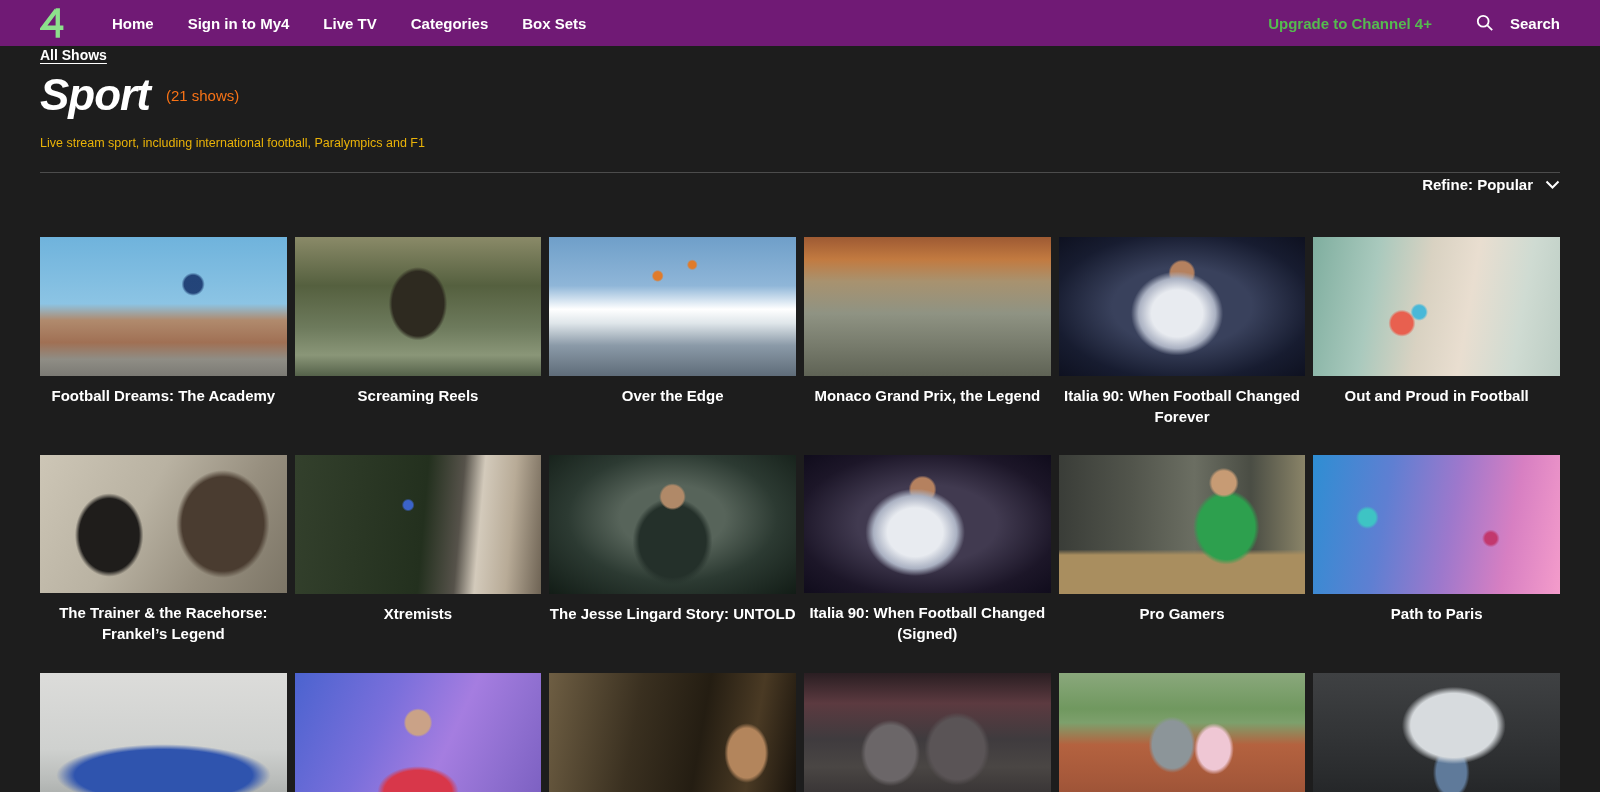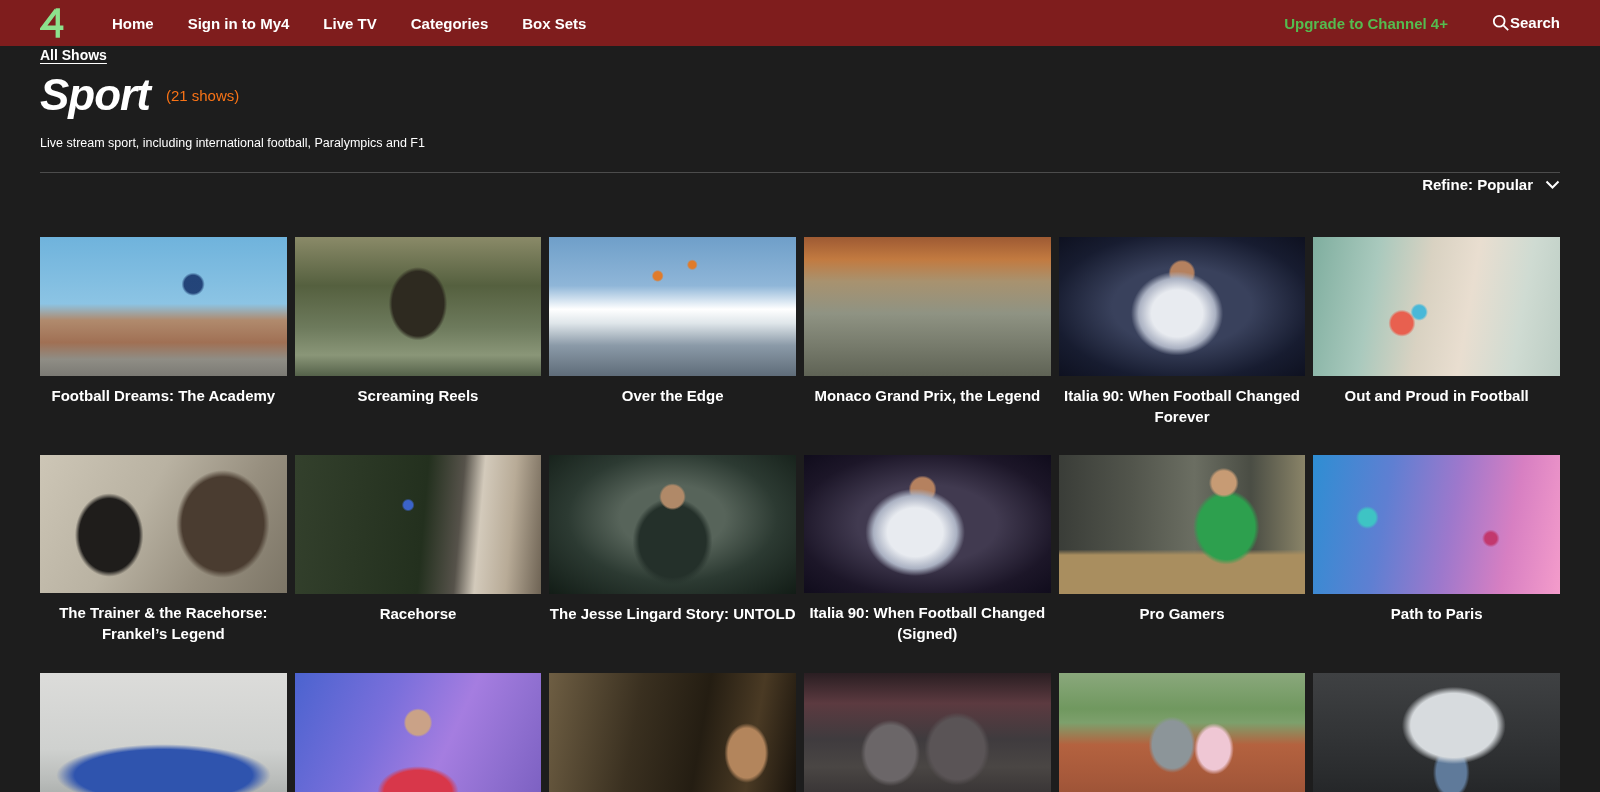--- a/index.html
+++ b/index.html
@@ -4,53 +4,53 @@
 <style>
   * { box-sizing: border-box; margin: 0; padding: 0; }
   html, body {
     width: 1600px; height: 792px; overflow: hidden;
     background: #1d1d1d; color: #ffffff;
     font-family: "Liberation Sans", sans-serif;
   }
 
   
   .nav {
-    height: 46px; background: #7f1d1d;
+    height: 46px; background: #701a75;
     display: flex; align-items: center;
     padding: 0 40px;
   }
   .logo { display: flex; align-items: center; margin-right: 46px; cursor: pointer; }
   .nav-items { display: flex; align-items: center; gap: 34px; }
   .nav-item {
     font-size: 15px; font-weight: 700; color: #ffffff;
     cursor: pointer; white-space: nowrap;
   }
   .nav-spacer { flex: 1; }
   .upgrade-link {
     font-size: 15px; font-weight: 700; color: #55bb4f;
     margin-right: 44px; cursor: pointer; white-space: nowrap;
   }
-  .search-box { display: flex; gap: 0; cursor: pointer; }
+  .search-box { display: flex; align-items: center; gap: 16px; cursor: pointer; }
   .search-label { font-size: 15px; font-weight: 700; color: #ffffff; }
 
   
   .page { padding: 0 40px; }
   .breadcrumb {
     display: inline-block; 
     font-size: 14px; font-weight: 700;
     text-decoration: underline; text-underline-offset: 3px;
     color: #ffffff; cursor: pointer;
   }
   .title-row { display: flex; align-items: center; margin-top: 6px; }
   .page-title {
     font-size: 44px; font-weight: 900; font-style: italic;
     letter-spacing: -1px; color: #ffffff;
   }
   .show-count { margin-left: 16px; font-size: 15px; color: #f97316; }
-  .page-desc { margin-top: 16px; font-size: 12.5px; color: #ffffff; }
+  .page-desc { margin-top: 16px; font-size: 12.5px; color: #eab308; }
   .divider { margin-top: 22px; border-top: 1px solid #4c4c4c; }
 
   .refine-row {
     display: flex; justify-content: flex-end; align-items: center;
     margin-top: 3px;
   }
   .refine-control {
     display: flex; align-items: center; gap: 12px; cursor: pointer;
   }
   .refine-label { font-size: 15px; font-weight: 700; color: #ffffff; }
@@ -221,21 +221,21 @@
     <div class="title">Out and Proud in Football</div>
   </article>
 
   <article class="card">
     <div class="thumb art-6"></div>
     <div class="title">The Trainer &amp; the Racehorse: Frankel’s Legend</div>
   </article>
 
   <article class="card">
     <div class="thumb art-7"></div>
-    <div class="title">Racehorse</div>
+    <div class="title">Xtremists</div>
   </article>
 
   <article class="card">
     <div class="thumb art-8"></div>
     <div class="title">The Jesse Lingard Story: UNTOLD</div>
   </article>
 
   <article class="card">
     <div class="thumb art-9"></div>
     <div class="title">Italia 90: When Football Changed (Signed)</div>

